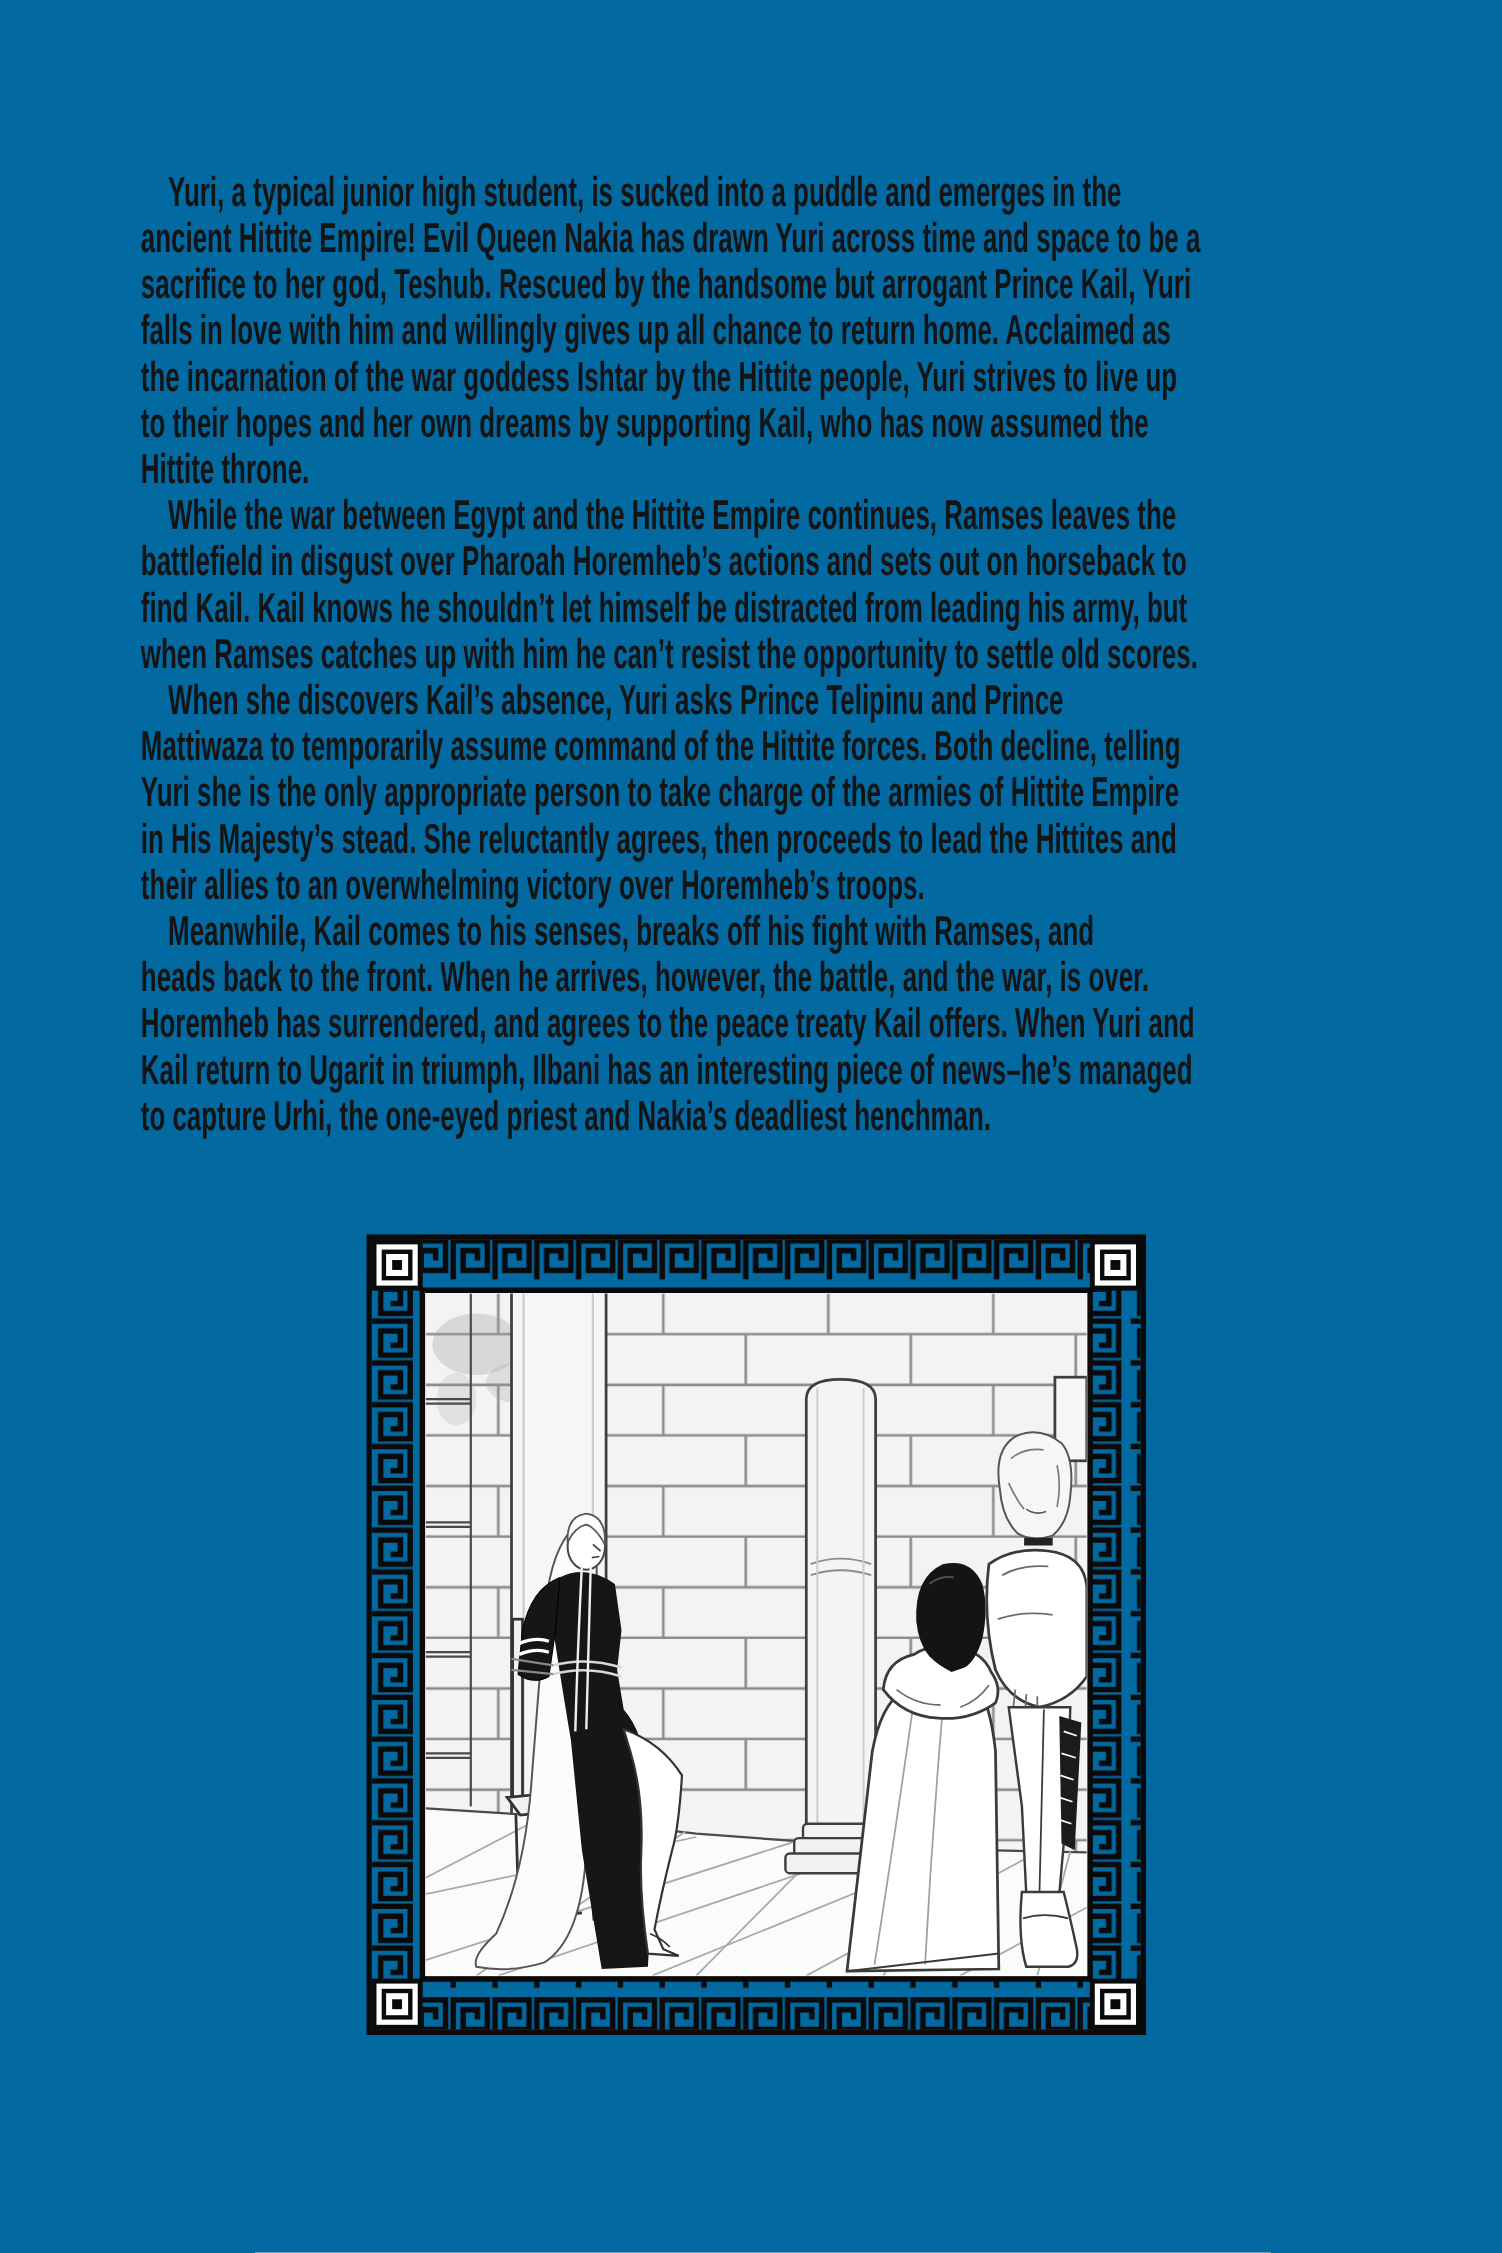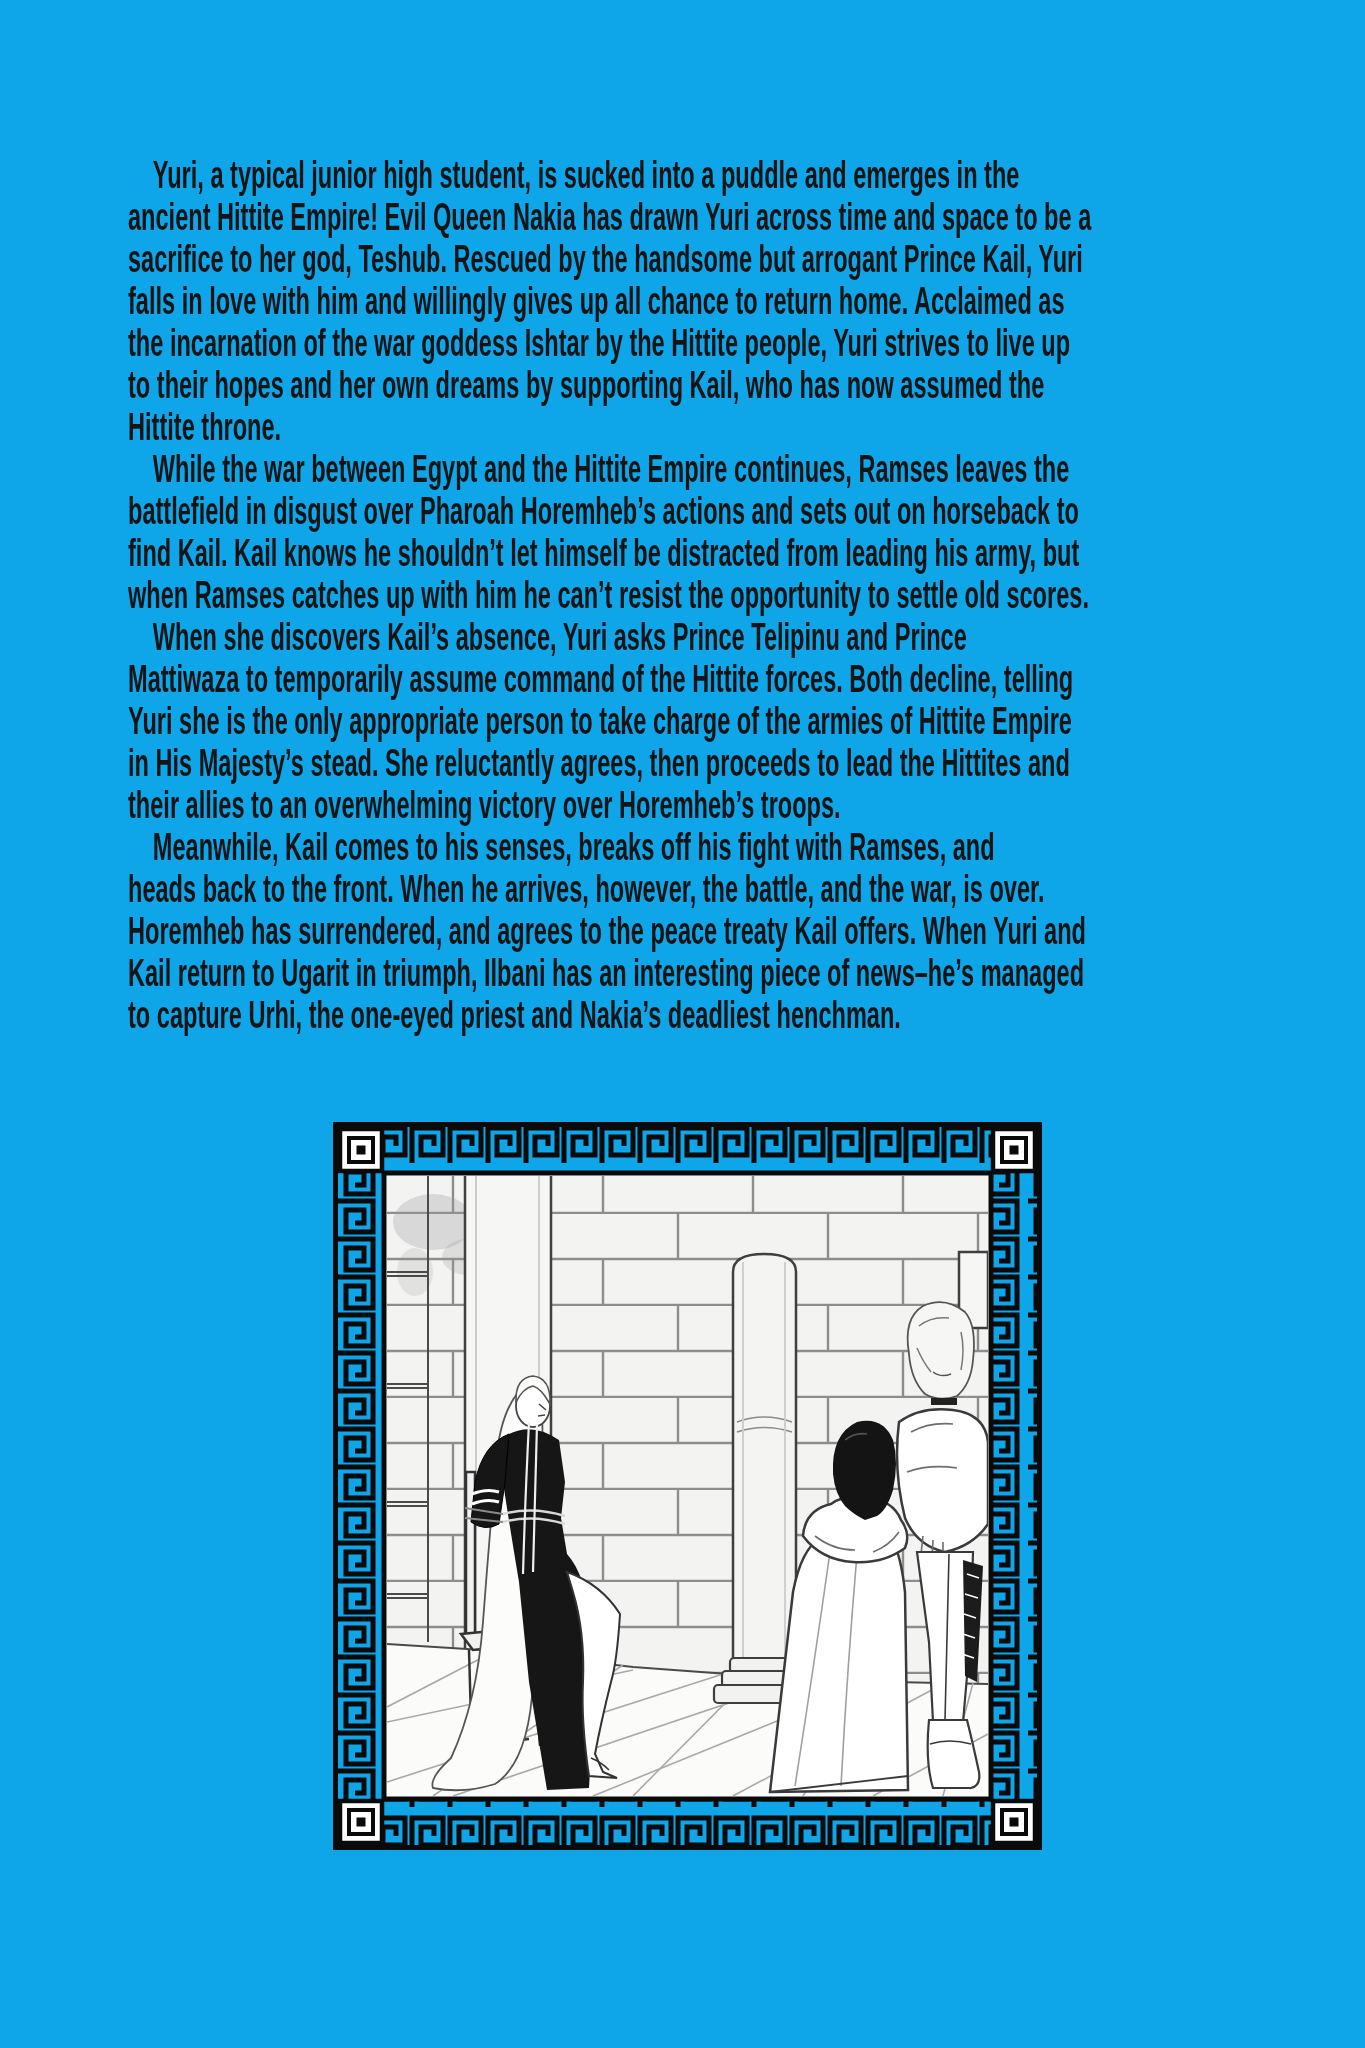--- a/index.html
+++ b/index.html
@@ -1,17 +1,17 @@
 <!DOCTYPE html>
 <html><head>
 <meta charset="utf-8">
 <style>
   html,body{margin:0;padding:0;background:#ffffff;}
   .page{
-    position:relative;width:1365px;height:2048px;background:#0ea5e9;overflow:hidden;
+    position:relative;width:1365px;height:2048px;background:#0369a1;overflow:hidden;
     font-family:"Liberation Sans",sans-serif;
   }
   .text-block{position:absolute;left:128px;top:154px;}
   .text-inner{
     width:1770px;
     transform:scaleX(0.62);
     transform-origin:0 0;
     font-weight:700;
     font-size:38px;
     line-height:42px;

